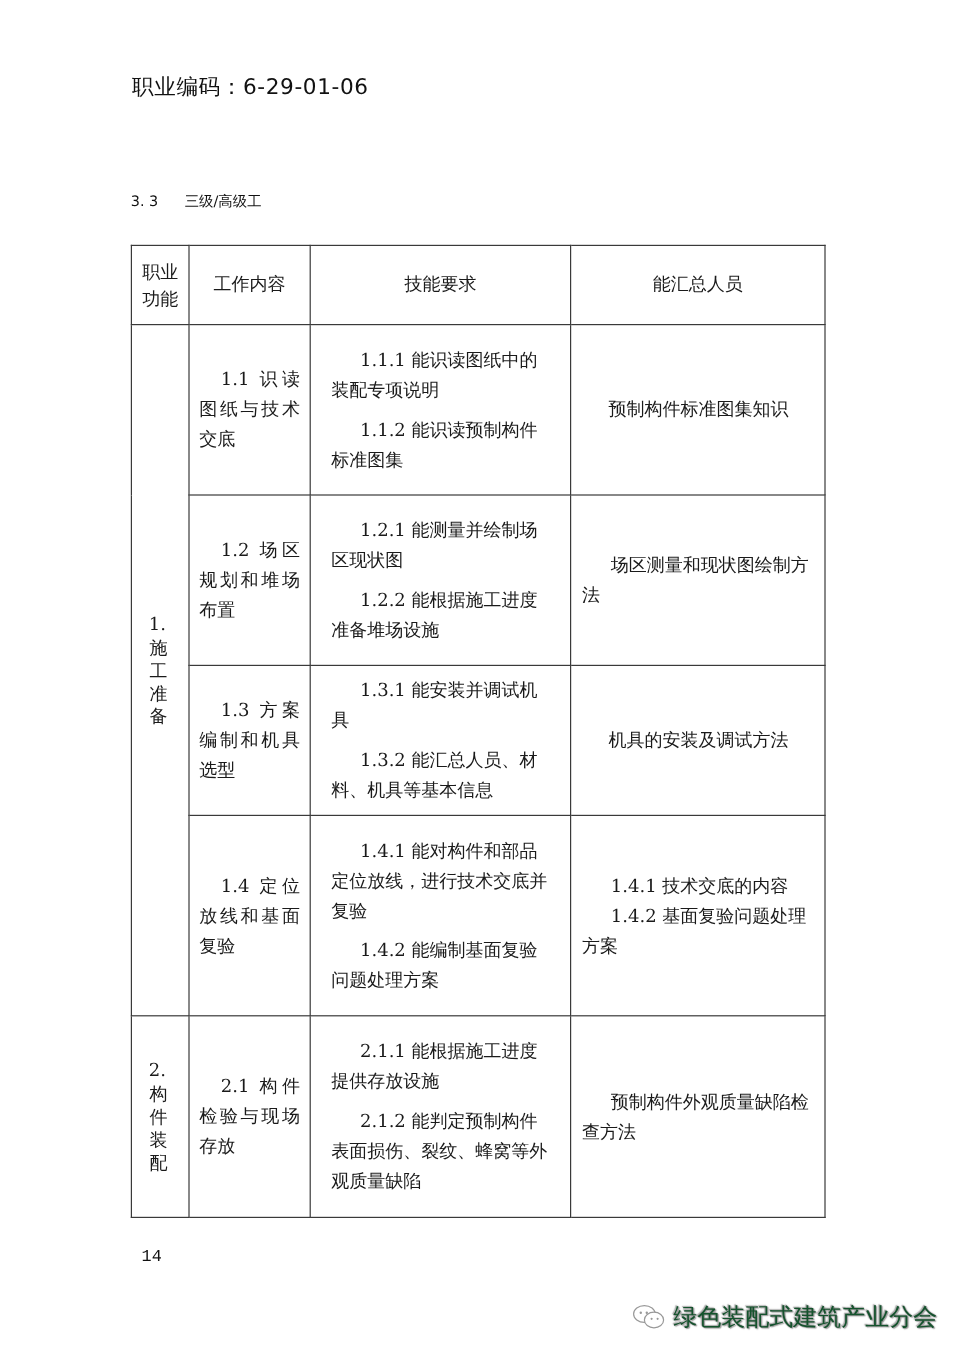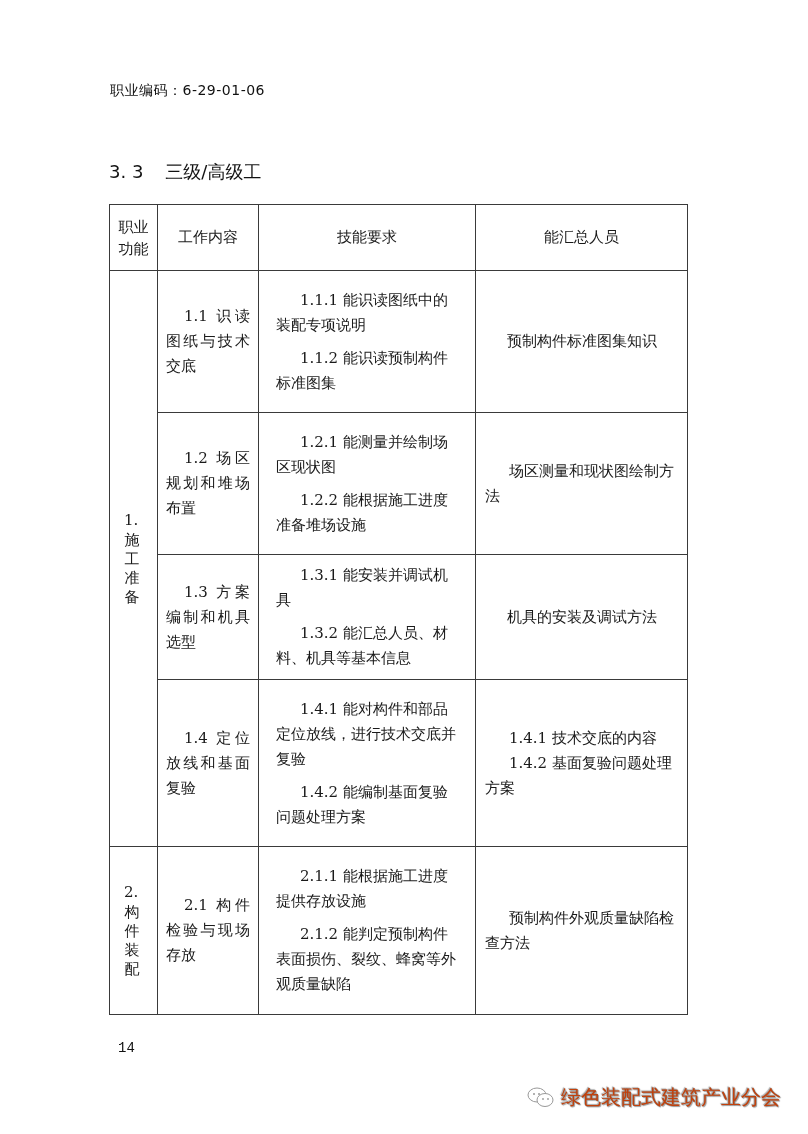--- a/index.html
+++ b/index.html
@@ -1,25 +1,25 @@
 <!DOCTYPE html>
 <html><head>
 <meta charset="utf-8">
 <style>
   html, body { margin: 0; padding: 0; background: #ffffff; }
   body { width: 808px; height: 1134px; position: relative; overflow: hidden; color: #1a1a1a; }
   .code-line {
-    position: absolute; left: 110px; top: 82px;
+    position: absolute; left: 110px; top: 60px;
     font-family: "DejaVu Sans", "Liberation Sans", sans-serif;
-    font-size: 14px; letter-spacing: 0.5px; color: #111;
+    font-size: 18px; letter-spacing: 0.5px; color: #111;
   }
   .section-title {
     position: absolute; left: 109px; top: 160px;
     font-family: "DejaVu Sans", "Liberation Sans", sans-serif;
-    font-size: 18px; color: #111; white-space: pre;
+    font-size: 12px; color: #111; white-space: pre;
   }
   .section-title .num { margin-right: 22px; }
   table.std {
     position: absolute; left: 109px; top: 204px;
     width: 579px; border-collapse: collapse;
     font-family: "DejaVu Serif", "Liberation Serif", serif;
     font-size: 15px; color: #1a1a1a;
   }
   table.std td, table.std th {
     border: 1.5px solid #3a3a3a; padding: 0; vertical-align: middle; font-weight: normal;
@@ -47,21 +47,21 @@
   tr.r4 { height: 167px; }
   tr.r5 { height: 168px; }
   .page-num {
     position: absolute; left: 118px; top: 1040px;
     font-family: Liberation Mono, monospace; font-size: 14px; color: #111;
   }
   .watermark {
     position: absolute; left: 527px; top: 1084px;
     display: flex; align-items: center; gap: 6px;
     font-family: "DejaVu Sans", "Liberation Sans", sans-serif;
-    font-size: 20px; color: #c2410c;
+    font-size: 20px; color: #14532d;
     text-shadow: 0 0 1px #777, 1px 1px 1px #999, -1px -1px 1px #aaa;
   }
   .watermark svg { display: block; }
 </style>
 </head>
 <body>
 
 <div class="code-line"><span>职业编码：</span><span>6-29-01-06</span></div>
 
 <div class="section-title"><span class="num">3. 3</span><span>三级/高级工</span></div>

